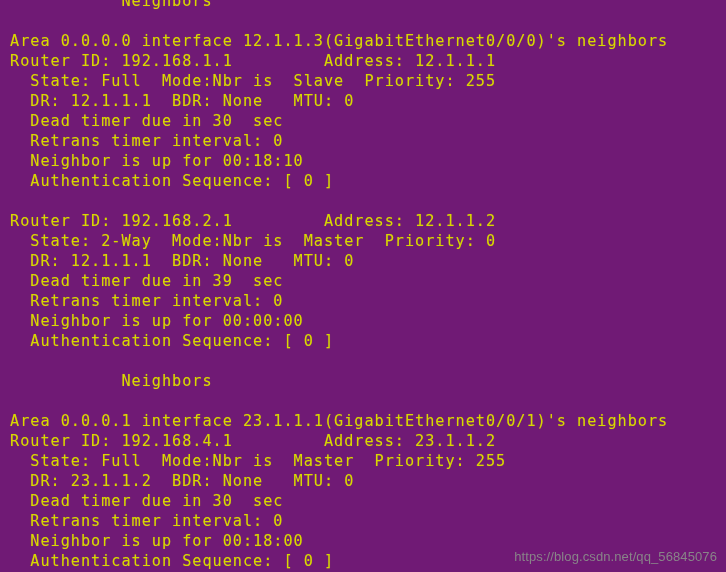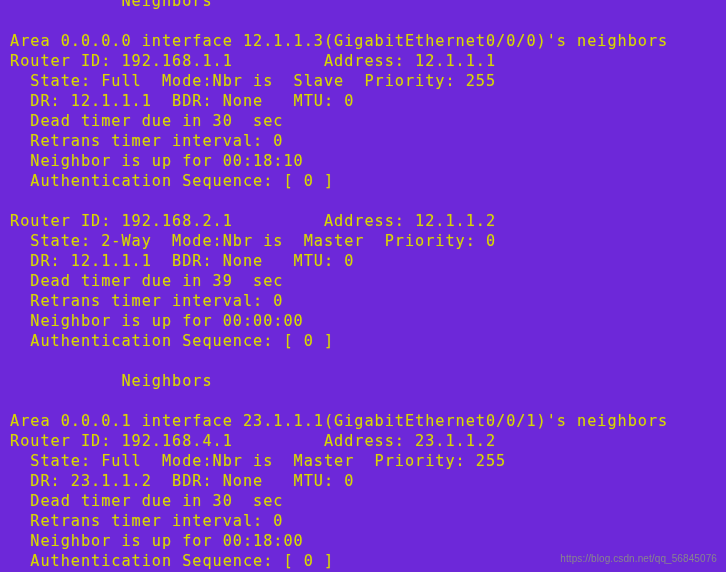--- a/index.html
+++ b/index.html
@@ -42,26 +42,26 @@
     left: 0;
     top: -9px;
     width: 726px;
   }
   #watermark {
     position: absolute;
     right: 9px;
     bottom: 8px;
     color: #8a8a8a;
     font-family: "Liberation Sans", sans-serif;
-    font-size: 10px;
+    font-size: 13px;
     letter-spacing: 0.1px;
     white-space: pre;
     opacity: 0.95;
   }
 </style>
 </head>
 <body>
 
-<div id="terminal" style="color: rgb(216, 216, 0); background: #6d28d9;">
+<div id="terminal" style="color: rgb(216, 216, 0); background: #701a75;">
   <div id="scroll-shift"><span class="line">            Neighbors</span><span class="line">&nbsp;</span><span class="line"> Area 0.0.0.0 interface 12.1.1.3(GigabitEthernet0/0/0)'s neighbors</span><span class="line"> Router ID: 192.168.1.1         Address: 12.1.1.1</span><span class="line">   State: Full  Mode:Nbr is  Slave  Priority: 255</span><span class="line">   DR: 12.1.1.1  BDR: None   MTU: 0</span><span class="line">   Dead timer due in 30  sec</span><span class="line">   Retrans timer interval: 0</span><span class="line">   Neighbor is up for 00:18:10</span><span class="line">   Authentication Sequence: [ 0 ]</span><span class="line">&nbsp;</span><span class="line"> Router ID: 192.168.2.1         Address: 12.1.1.2</span><span class="line">   State: 2-Way  Mode:Nbr is  Master  Priority: 0</span><span class="line">   DR: 12.1.1.1  BDR: None   MTU: 0</span><span class="line">   Dead timer due in 39  sec</span><span class="line">   Retrans timer interval: 0</span><span class="line">   Neighbor is up for 00:00:00</span><span class="line">   Authentication Sequence: [ 0 ]</span><span class="line">&nbsp;</span><span class="line">            Neighbors</span><span class="line">&nbsp;</span><span class="line"> Area 0.0.0.1 interface 23.1.1.1(GigabitEthernet0/0/1)'s neighbors</span><span class="line"> Router ID: 192.168.4.1         Address: 23.1.1.2</span><span class="line">   State: Full  Mode:Nbr is  Master  Priority: 255</span><span class="line">   DR: 23.1.1.2  BDR: None   MTU: 0</span><span class="line">   Dead timer due in 30  sec</span><span class="line">   Retrans timer interval: 0</span><span class="line">   Neighbor is up for 00:18:00</span><span class="line">   Authentication Sequence: [ 0 ]</span></div>
 </div>
 
 <div id="watermark" style="color: rgb(138, 138, 138);">https://blog.csdn.net/qq_56845076</div>
 
 </body></html>

